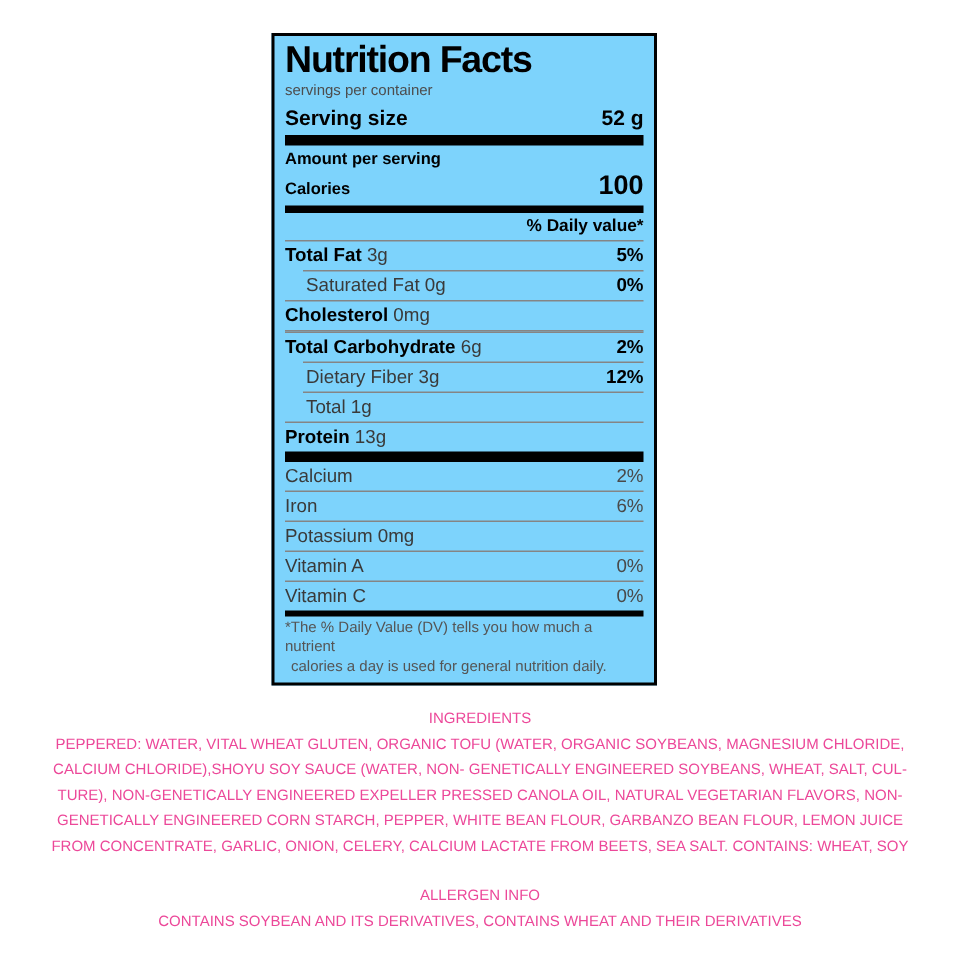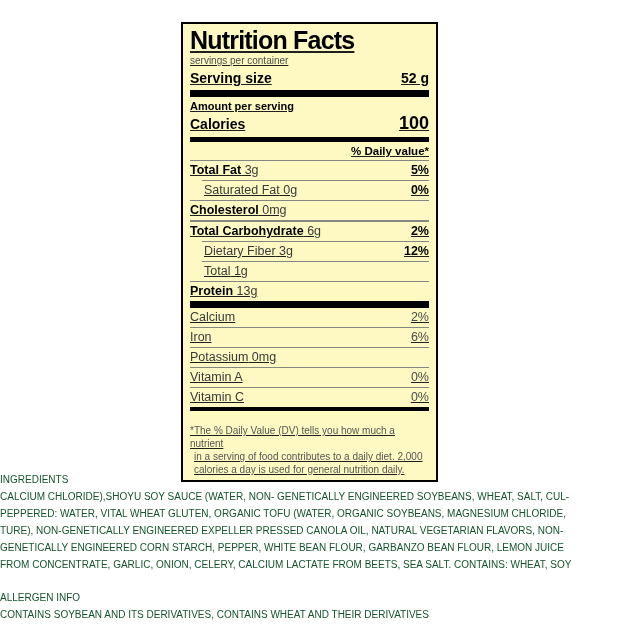--- a/index.html
+++ b/index.html
@@ -4,48 +4,48 @@
 <style>
   html,body{margin:0;padding:0;}
   body{
     width:640px;height:640px;background:#ffffff;position:relative;
     font-family:"Liberation Sans", sans-serif;color:#1f1f1f;
     -webkit-font-smoothing:antialiased;
   }
   
   .nfl{
     position:absolute;left:181px;top:22px;width:257px;box-sizing:border-box;
-    border:2px solid #000;background:#fef9c3;padding:3px 7px 4px 7px;text-decoration:underline;
+    border:2px solid #000;background:#7dd3fc;padding:3px 7px 4px 7px;
   }
   .nfl-title{font-size:25px;font-weight:bold;color:#000;letter-spacing:-0.8px;line-height:26px;}
   .nfl-servings{font-size:10px;color:#4d4d4d;line-height:14px;margin-top:1px;}
   .nfl-serving-row{display:flex;justify-content:space-between;align-items:center;
     font-size:14px;font-weight:bold;color:#000;padding:2px 0 4px 0;}
   .bar-thick{height:7px;background:#000;}
   .bar-med{height:5px;background:#000;}
   .bar-sm{height:4px;background:#000;}
   .nfl-aps{font-size:11px;font-weight:bold;color:#000;margin-top:3px;line-height:13px;}
   .nfl-cal-row{display:flex;justify-content:space-between;align-items:baseline;
     font-weight:bold;color:#000;padding:0 0 3px 0;}
-  .nfl-cal-row .cal-label{font-size:14px;}
+  .nfl-cal-row .cal-label{font-size:11px;}
   .nfl-cal-row .cal-value{font-size:18px;}
   .nfl-dv-header{text-align:right;font-size:11.5px;font-weight:bold;color:#000;
     padding:3px 0 3px 0;border-bottom:1px solid #858585;}
   .sep{border-top:1px solid #858585;height:0;}
   .row{display:flex;justify-content:space-between;align-items:baseline;
     font-size:12.5px;color:#3a3a3a;padding:2px 0 3px 0;min-height:13px;}
   .row .nm{white-space:nowrap;}
   .row .nm .b{font-weight:bold;color:#000;margin-top:28px;}
   .row.indent{padding-left:14px;}
   .dv-b{font-weight:bold;color:#000;}
   .dv-r{color:#4a4a4a;}
-  .nfl-footnote{font-size:10px;color:#555;line-height:13px;padding-top:13px;}
+  .nfl-footnote{font-size:10px;color:#555;line-height:13px;padding-top:1px;}
   .fn-line.cont{padding-left:4px;}
   
-  .text-block{position:absolute;left:0;width:640px;color:#14532d;}
+  .text-block{position:absolute;left:0;width:640px;text-align:center;color:#ec4899;}
   .ing-block{top:471px;}
   .tb-heading{font-size:10px;line-height:17px;}
   .tb-line{font-size:10px;line-height:17px;white-space:nowrap;}
   .allergen-gap{height:16px;}
 </style>
 </head>
 <body>
 
 <div class="nfl">
   <div class="nfl-title">Nutrition Facts</div>
@@ -122,30 +122,29 @@
       </div>
       <div class="sep"></div>
       <div class="row">
         <span class="nm"><span>Vitamin C</span></span>
         <span class="dv-r">0%</span>
       </div>
     </div>
   <div class="bar-sm"></div>
   <div class="nfl-footnote">
       <div class="fn-line">*The % Daily Value (DV) tells you how much a nutrient</div>
-      <div class="fn-line cont">in a serving of food contributes to a daily diet. 2,000</div>
       <div class="fn-line cont">calories a day is used for general nutrition daily.</div>
     </div>
 </div>
 
 <div class="text-block ing-block">
   <div class="tb-heading">INGREDIENTS</div>
   <div>
+      <div class="tb-line">PEPPERED: WATER, VITAL WHEAT GLUTEN, ORGANIC TOFU (WATER, ORGANIC SOYBEANS, MAGNESIUM CHLORIDE,</div>
       <div class="tb-line">CALCIUM CHLORIDE),SHOYU SOY SAUCE (WATER, NON- GENETICALLY ENGINEERED SOYBEANS, WHEAT, SALT, CUL-</div>
-      <div class="tb-line">PEPPERED: WATER, VITAL WHEAT GLUTEN, ORGANIC TOFU (WATER, ORGANIC SOYBEANS, MAGNESIUM CHLORIDE,</div>
       <div class="tb-line">TURE), NON-GENETICALLY ENGINEERED EXPELLER PRESSED CANOLA OIL, NATURAL VEGETARIAN FLAVORS, NON-</div>
       <div class="tb-line">GENETICALLY ENGINEERED CORN STARCH, PEPPER, WHITE BEAN FLOUR, GARBANZO BEAN FLOUR, LEMON JUICE</div>
       <div class="tb-line">FROM CONCENTRATE, GARLIC, ONION, CELERY, CALCIUM LACTATE FROM BEETS, SEA SALT. CONTAINS: WHEAT, SOY</div>
     </div>
   <div class="allergen-gap"></div>
   <div class="tb-heading">ALLERGEN INFO</div>
   <div>
       <div class="tb-line">CONTAINS SOYBEAN AND ITS DERIVATIVES, CONTAINS WHEAT AND THEIR DERIVATIVES</div>
     </div>
 </div>

